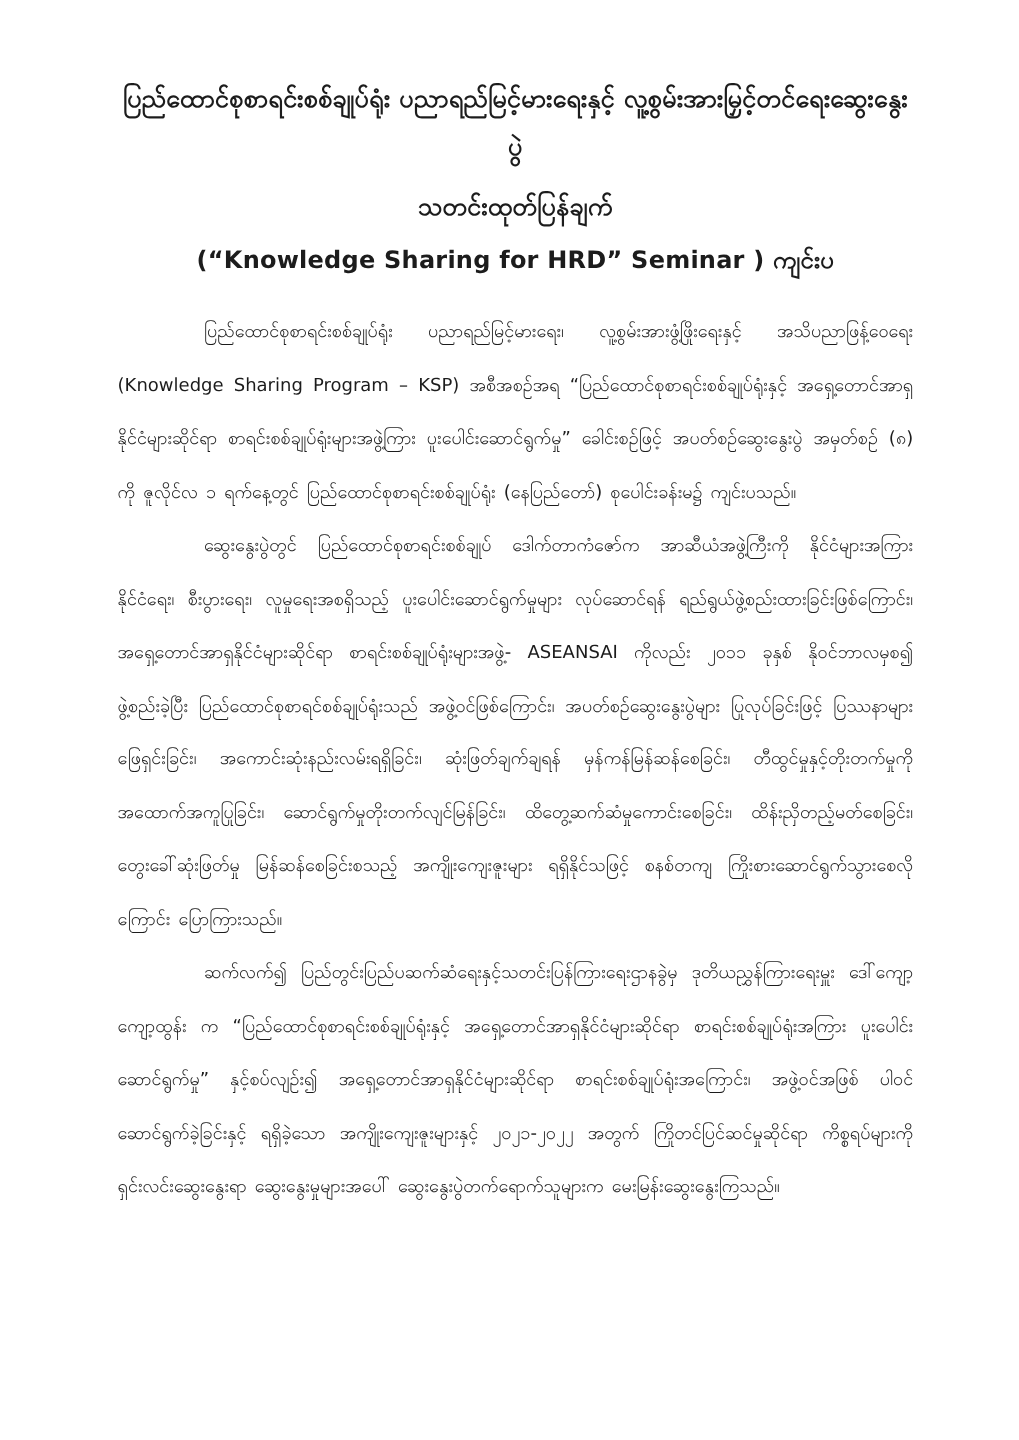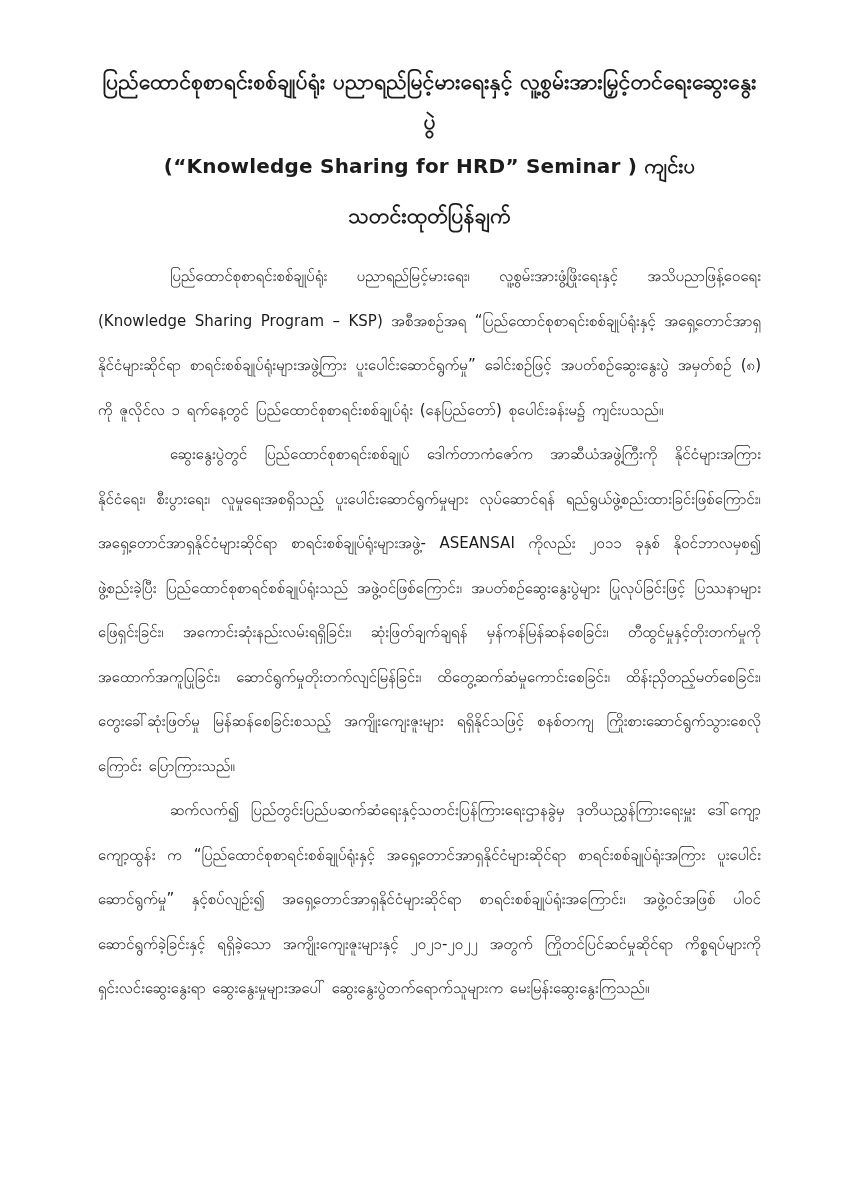--- a/index.html
+++ b/index.html
@@ -46,22 +46,22 @@
     word-spacing: 2px;
   }
 </style>
 </head>
 <body>
 
 <div class="page">
 
   <div class="doc-title-block">
     <h1 class="doc-title-line">ပြည်ထောင်စုစာရင်းစစ်ချုပ်ရုံး ပညာရည်မြင့်မားရေးနှင့် လူ့စွမ်းအားမြှင့်တင်ရေးဆွေးနွေးပွဲ</h1>
+    <h2 class="doc-title-line report-heading">သတင်းထုတ်ပြန်ချက်</h2>
     <h2 class="doc-title-line sub">(“Knowledge Sharing for HRD” Seminar ) ကျင်းပ</h2>
-    <h2 class="doc-title-line report-heading">သတင်းထုတ်ပြန်ချက်</h2>
   </div>
 
   <div class="body-text">
     <p>ပြည်ထောင်စုစာရင်းစစ်ချုပ်ရုံး ပညာရည်မြင့်မားရေး၊ လူ့စွမ်းအားဖွံ့ဖြိုးရေးနှင့် အသိပညာဖြန့်ဝေရေး (Knowledge Sharing Program – KSP) အစီအစဉ်အရ “ပြည်ထောင်စုစာရင်းစစ်ချုပ်ရုံးနှင့် အရှေ့တောင်အာရှနိုင်ငံများဆိုင်ရာ စာရင်းစစ်ချုပ်ရုံးများအဖွဲ့ကြား ပူးပေါင်းဆောင်ရွက်မှု” ခေါင်းစဉ်ဖြင့် အပတ်စဉ်ဆွေးနွေးပွဲ အမှတ်စဉ် (၈) ကို ဇူလိုင်လ ၁ ရက်နေ့တွင် ပြည်ထောင်စုစာရင်းစစ်ချုပ်ရုံး (နေပြည်တော်) စုပေါင်းခန်းမ၌ ကျင်းပသည်။</p>
     <p>ဆွေးနွေးပွဲတွင် ပြည်ထောင်စုစာရင်းစစ်ချုပ် ဒေါက်တာကံဇော်က အာဆီယံအဖွဲ့ကြီးကို နိုင်ငံများအကြား နိုင်ငံရေး၊ စီးပွားရေး၊ လူမှုရေးအစရှိသည့် ပူးပေါင်းဆောင်ရွက်မှုများ လုပ်ဆောင်ရန် ရည်ရွယ်ဖွဲ့စည်းထားခြင်းဖြစ်ကြောင်း၊ အရှေ့တောင်အာရှနိုင်ငံများဆိုင်ရာ စာရင်းစစ်ချုပ်ရုံးများအဖွဲ့- ASEANSAI ကိုလည်း ၂၀၁၁ ခုနှစ် နိုဝင်ဘာလမှစ၍ ဖွဲ့စည်းခဲ့ပြီး ပြည်ထောင်စုစာရင်စစ်ချုပ်ရုံးသည် အဖွဲ့ဝင်ဖြစ်ကြောင်း၊ အပတ်စဉ်ဆွေးနွေးပွဲများ ပြုလုပ်ခြင်းဖြင့် ပြဿနာများ ဖြေရှင်းခြင်း၊ အကောင်းဆုံးနည်းလမ်းရရှိခြင်း၊ ဆုံးဖြတ်ချက်ချရန် မှန်ကန်မြန်ဆန်စေခြင်း၊ တီထွင်မှုနှင့်တိုးတက်မှုကို အထောက်အကူပြုခြင်း၊ ဆောင်ရွက်မှုတိုးတက်လျင်မြန်ခြင်း၊ ထိတွေ့ဆက်ဆံမှုကောင်းစေခြင်း၊ ထိန်းညှိတည့်မတ်စေခြင်း၊ တွေးခေါ်ဆုံးဖြတ်မှု မြန်ဆန်စေခြင်းစသည့် အကျိုးကျေးဇူးများ ရရှိနိုင်သဖြင့် စနစ်တကျ ကြိုးစားဆောင်ရွက်သွားစေလိုကြောင်း ပြောကြားသည်။</p>
     <p>ဆက်လက်၍ ပြည်တွင်းပြည်ပဆက်ဆံရေးနှင့်သတင်းပြန်ကြားရေးဌာနခွဲမှ ဒုတိယညွှန်ကြားရေးမှူး ဒေါ်ကျော့ကျော့ထွန်း က “ပြည်ထောင်စုစာရင်းစစ်ချုပ်ရုံးနှင့် အရှေ့တောင်အာရှနိုင်ငံများဆိုင်ရာ စာရင်းစစ်ချုပ်ရုံးအကြား ပူးပေါင်းဆောင်ရွက်မှု” နှင့်စပ်လျဉ်း၍ အရှေ့တောင်အာရှနိုင်ငံများဆိုင်ရာ စာရင်းစစ်ချုပ်ရုံးအကြောင်း၊ အဖွဲ့ဝင်အဖြစ် ပါဝင်ဆောင်ရွက်ခဲ့ခြင်းနှင့် ရရှိခဲ့သော အကျိုးကျေးဇူးများနှင့် ၂၀၂၁-၂၀၂၂ အတွက် ကြိုတင်ပြင်ဆင်မှုဆိုင်ရာ ကိစ္စရပ်များကို ရှင်းလင်းဆွေးနွေးရာ ဆွေးနွေးမှုများအပေါ် ဆွေးနွေးပွဲတက်ရောက်သူများက မေးမြန်းဆွေးနွေးကြသည်။</p>
 
   </div>
 
 </div>

